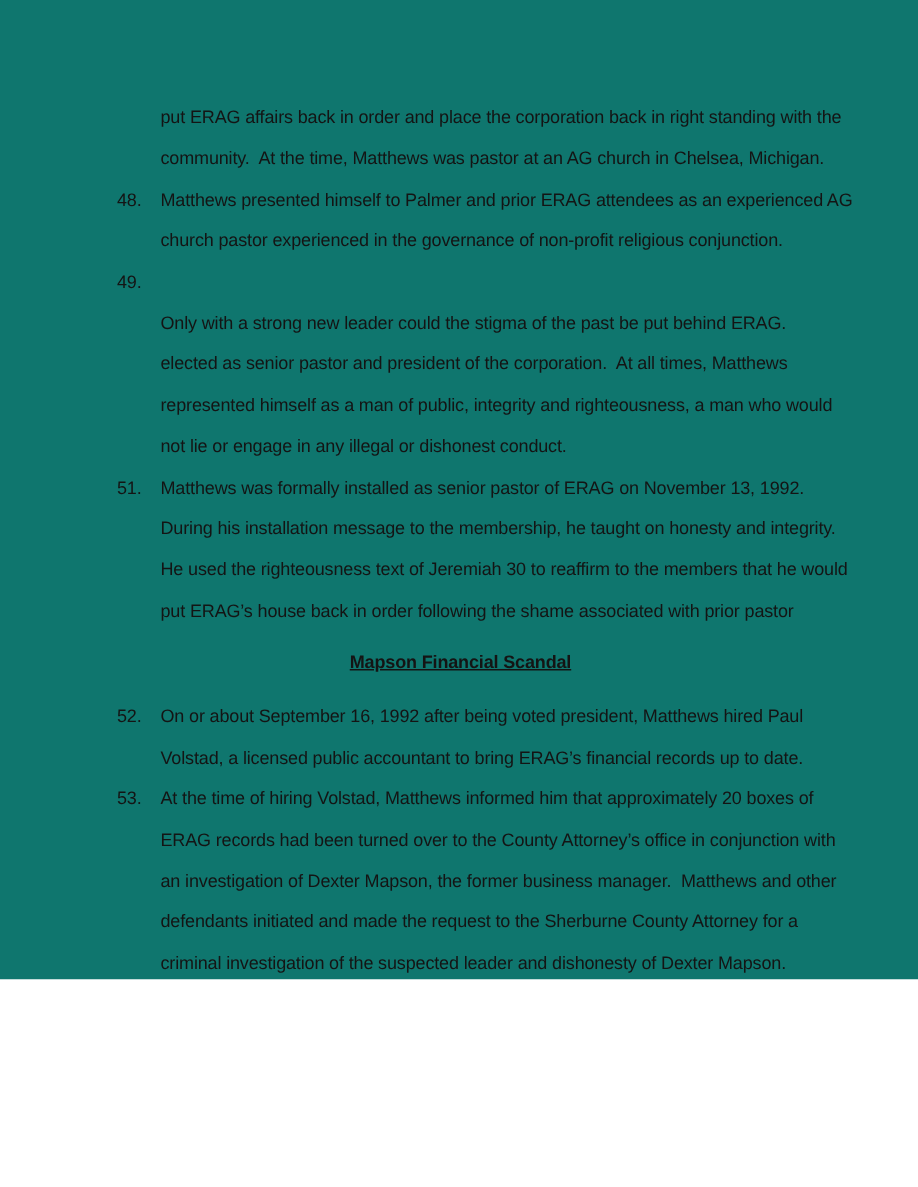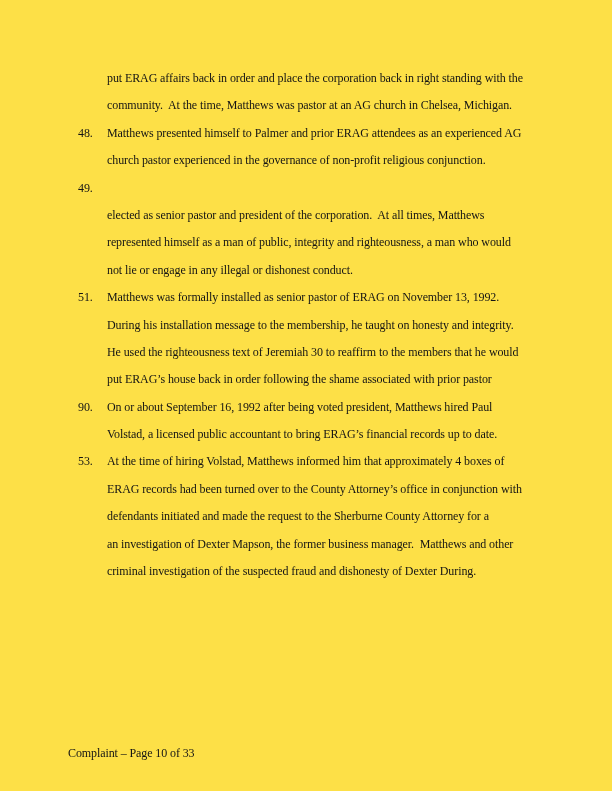--- a/index.html
+++ b/index.html
@@ -1,22 +1,22 @@
 <!DOCTYPE html>
 <html><head>
 <meta charset="utf-8">
 <style>
   html, body { margin: 0; padding: 0; background: #ffffff; }
   .page {
     position: relative;
     width: 612px;
-    height: 791px;
-    background: #fde047;
+    height: 653px;
+    background: #0f766e;
     overflow: hidden;
-    font-family: Liberation Serif, serif;
+    font-family: Liberation Sans, sans-serif;
     color: #141414;
   }
   .body-text {
     position: absolute;
     left: 78px;
     top: 65px;
     width: 458px;
   }
   .line {
     position: relative;
@@ -66,45 +66,47 @@
       <div class="line">community.  At the time, Matthews was pastor at an AG church in Chelsea, Michigan.</div>
     </div>
 
     <div class="para">
       <div class="line"><span class="num">48.</span><span>Matthews presented himself to Palmer and prior ERAG attendees as an experienced AG</span></div>
       <div class="line">church pastor experienced in the governance of non-profit religious conjunction.</div>
     </div>
 
     <div class="para">
       <div class="line"><span class="num">49.</span></div>
+      <div class="line">Only with a strong new leader could the stigma of the past be put behind ERAG.</div>
     </div>
 
     <div class="para">
       <div class="line">elected as senior pastor and president of the corporation.  At all times, Matthews</div>
       <div class="line">represented himself as a man of public, integrity and righteousness, a man who would</div>
       <div class="line">not lie or engage in any illegal or dishonest conduct.</div>
     </div>
 
     <div class="para">
       <div class="line"><span class="num">51.</span><span>Matthews was formally installed as senior pastor of ERAG on November 13, 1992.</span></div>
       <div class="line">During his installation message to the membership, he taught on honesty and integrity.</div>
       <div class="line">He used the righteousness text of Jeremiah 30 to reaffirm to the members that he would</div>
       <div class="line">put ERAG’s house back in order following the shame associated with prior pastor</div>
     </div>
 
+    <div class="section-heading">Mapson Financial Scandal</div>
 
     <div class="para">
-      <div class="line"><span class="num">90.</span><span>On or about September 16, 1992 after being voted president, Matthews hired Paul</span></div>
+      <div class="line"><span class="num">52.</span><span>On or about September 16, 1992 after being voted president, Matthews hired Paul</span></div>
       <div class="line">Volstad, a licensed public accountant to bring ERAG’s financial records up to date.</div>
     </div>
 
     <div class="para">
-      <div class="line"><span class="num">53.</span><span>At the time of hiring Volstad, Matthews informed him that approximately 4 boxes of</span></div>
+      <div class="line"><span class="num">53.</span><span>At the time of hiring Volstad, Matthews informed him that approximately 20 boxes of</span></div>
       <div class="line">ERAG records had been turned over to the County Attorney’s office in conjunction with</div>
+      <div class="line">an investigation of Dexter Mapson, the former business manager.  Matthews and other</div>
       <div class="line">defendants initiated and made the request to the Sherburne County Attorney for a</div>
-      <div class="line">an investigation of Dexter Mapson, the former business manager.  Matthews and other</div>
-      <div class="line">criminal investigation of the suspected fraud and dishonesty of Dexter During.</div>
+      <div class="line">criminal investigation of the suspected leader and dishonesty of Dexter Mapson.</div>
     </div>
 
   </div>
 
   <div class="page-footer">Complaint – Page 10 of 33</div>
 </div>
 
 </body></html>

